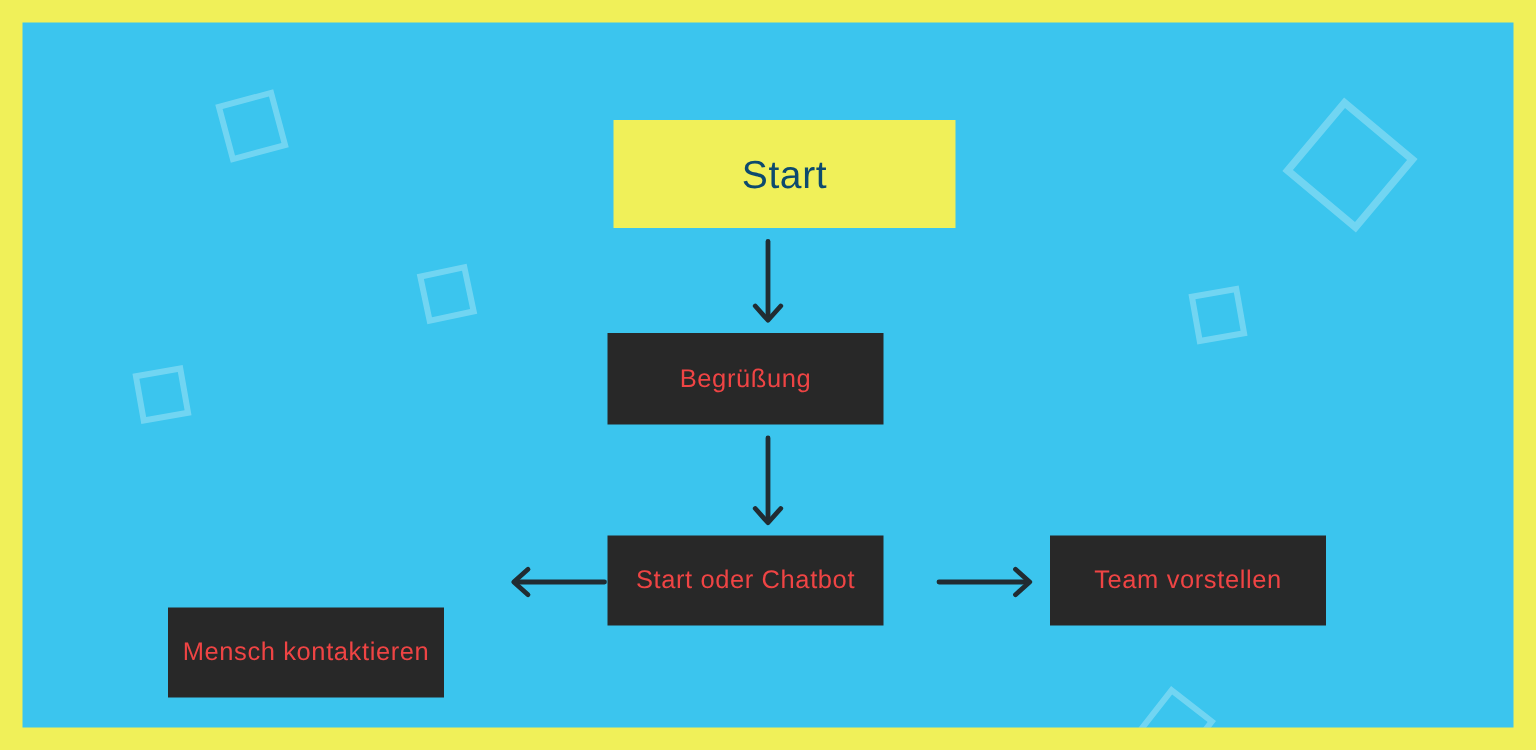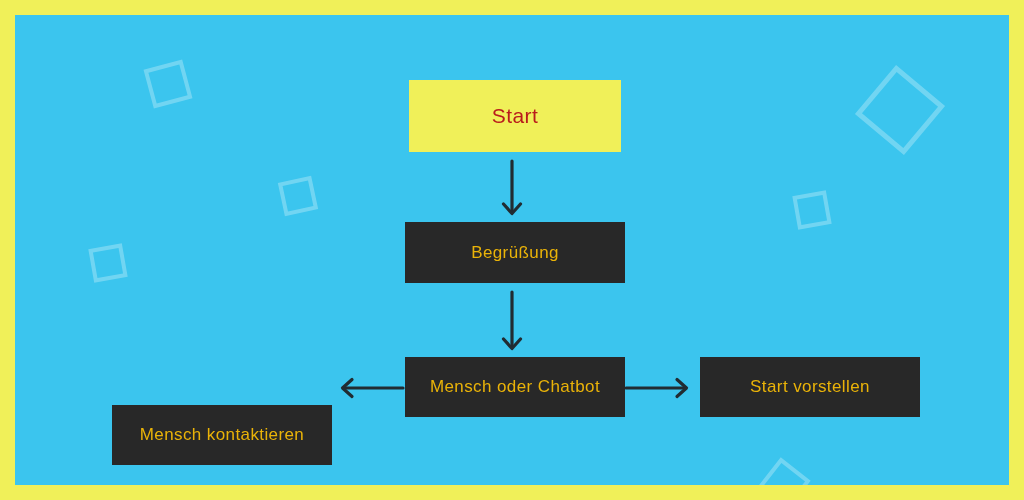--- a/index.html
+++ b/index.html
@@ -45,29 +45,29 @@
     position: absolute;
     display: flex;
     align-items: center;
     justify-content: center;
     text-align: center;
     letter-spacing: 0.4px;
     cursor: pointer;
   }
   .node.dark {
     background: #282828;
-    color: #eab308;
+    color: #ef4444;
     font-size: 17px;
-    width: 220px; height: 61px; align-items: center;
+    width: 184px; height: 61px; align-items: center;
   }
   .node.start {
     background: #f0f059;
-    color: #b91c1c;
-    font-size: 21px;
-    width: 212px; height: 72px;
+    color: #0c4a6e;
+    font-size: 26px;
+    width: 228px; height: 72px;
     left: 394px; top: 65px;
   }
   .node.begruessung         { left: 390px; top: 207px; }
   .node.mensch-kontaktieren { left: 97px;  top: 342px; height: 60px; margin-top: 48px; }
   .node.mensch-oder-chatbot { left: 390px; top: 342px; height: 60px; }
   .node.team-vorstellen     { left: 685px; top: 342px; height: 60px; }
 </style>
 </head>
 <body>
 
@@ -104,21 +104,21 @@
 
     <div class="node dark begruessung">
       <span>Begrüßung</span>
     </div>
 
     <div class="node dark mensch-kontaktieren">
       <span>Mensch kontaktieren</span>
     </div>
 
     <div class="node dark mensch-oder-chatbot">
-      <span>Mensch oder Chatbot</span>
+      <span>Start oder Chatbot</span>
     </div>
 
     <div class="node dark team-vorstellen">
-      <span>Start vorstellen</span>
+      <span>Team vorstellen</span>
     </div>
 
   </div>
 </div>
 
 </body></html>

